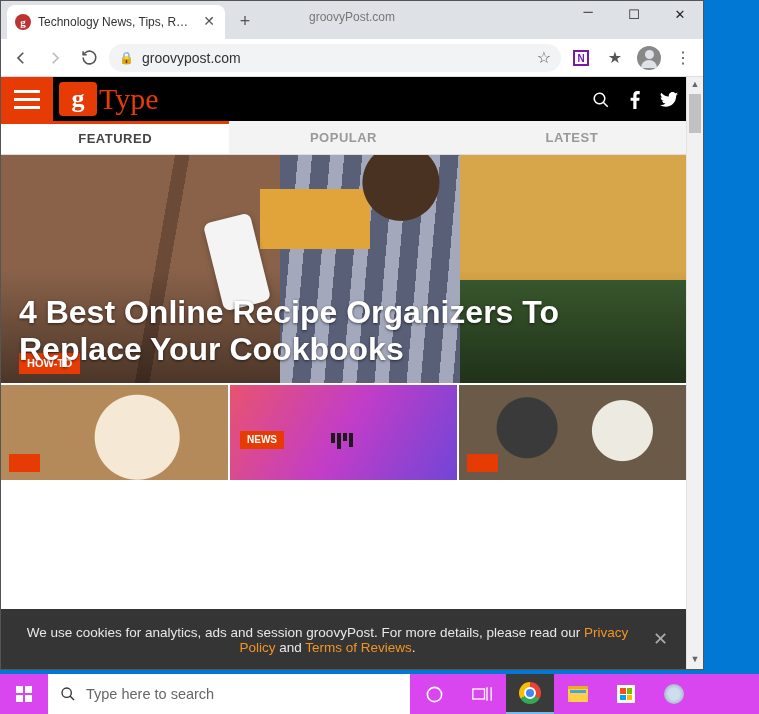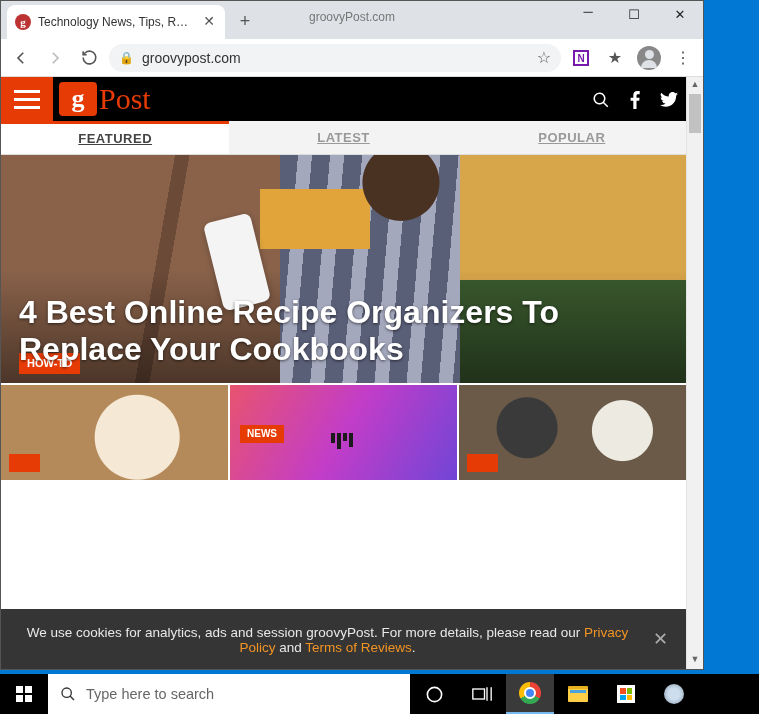--- a/index.html
+++ b/index.html
@@ -56,21 +56,21 @@
     .site-header { height: 44px; background: #000; display: flex; align-items: center; }
     .hamburger { width: 52px; height: 44px; background: #e63b05; display: flex; flex-direction: column; justify-content: center; align-items: center; gap: 5px; cursor: pointer; }
     .hamburger span { width: 26px; height: 3px; background: #fff; }
     .logo-g { width: 38px; height: 34px; margin-left: 6px; background: #e63b05; border-radius: 4px; color: #fff; font: bold 26px/34px Georgia, serif; text-align: center; }
     .logo-text { color: #e63b05; font: 30px Georgia, serif; margin-left: 2px; }
     .spacer { flex: 1; }
     .hicon { width: 34px; color: #fff; text-align: center; font-size: 18px; cursor: pointer; }
     .hicon.search svg, .hicon.fb svg, .hicon.tw svg { fill: #fff; display: inline-block; vertical-align: middle; }
 
     .tabnav { height: 34px; display: flex; border-bottom: 1px solid #ddd; background: #f3f3f3; }
-    .tabnav div { flex: 1; text-align: center; line-height: 34px; font-size: 13px; font-weight: bold; letter-spacing: 0.5px; cursor: pointer; color: #999; text-decoration: underline; }
+    .tabnav div { flex: 1; text-align: center; line-height: 34px; font-size: 13px; font-weight: bold; letter-spacing: 0.5px; cursor: pointer; color: #999; }
     .tabnav div.active { background: #fff; color: #444; border-top: 3px solid #e63b05; line-height: 30px; }
 
     .hero { position: relative; height: 228px;
       background:
         linear-gradient(to top, rgba(0,0,0,0.45), rgba(0,0,0,0) 50%),
         linear-gradient(100deg,#8a624a 0 24%, #6b4a38 24% 26%, #8a624a 26% 50%, transparent 50%),
         linear-gradient(180deg,#d8a64a 0 55%, #3a5a2e 55% 100%),
         #6f7d56;
       background-size: 100% 100%, 100% 100%, 100% 100%;
     }
@@ -88,29 +88,29 @@
     .card { flex: 1; position: relative; overflow: hidden; cursor: pointer; }
     .card.c1 { background: radial-gradient(circle at 60% 55%, #f5e8d5 0 42px, #b58a5a 43px 100%), #5a4836; }
     .card.c2 { background: linear-gradient(120deg,#e8536f,#c23dc8,#7145d6); display: flex; align-items: center; justify-content: center; }
     .card.c2 .mus { font: 900 28px Arial; color: #1b1b1b; letter-spacing: 1px; }
     .card.c2 .eq { color: #1b1b1b; display: inline-flex; gap: 2px; margin-right: 4px; vertical-align: -2px; }
     .card.c2 .eq span { width: 4px; background: #1b1b1b; display: inline-block; }
     .card.c3 { background: radial-gradient(circle at 30% 45%, #3a3a3a 0 30px, transparent 31px),
                           radial-gradient(circle at 72% 48%, #eceae1 0 30px, transparent 31px),
                           #6b5a48; }
     .card .tag { position: absolute; left: 8px; bottom: 8px; background: #e63b05; color: #fff; font: bold 10px/1 Arial; padding: 4px 7px; }
-    .card.c2 .tag { left: 10px; top: 40px; bottom: auto; text-align: right; }
+    .card.c2 .tag { left: 10px; top: 46px; bottom: auto; text-align: right; }
 
     .cookie { position: absolute; left: 0; right: 17px; bottom: 0; background: #353535; color: #e8e8e8; padding: 16px 56px 14px 24px; font-size: 13.5px; text-align: center; }
     .cookie a { color: #f29423; text-decoration: none; }
     .cookie .okbtn { display: inline-block; margin-top: 10px; background: #f5a623; color: #fff; font-weight: 600; padding: 8px 16px; border-radius: 3px; cursor: pointer; }
     .cookie .dismiss { position: absolute; right: 18px; top: 50%; transform: translateY(-50%); color: #aaa; font-size: 18px; cursor: pointer; }
 
     
-    .taskbar { position: absolute; left: 0; bottom: 0; width: 759px; height: 40px; background: #000000; display: flex; align-items: center; }
+    .taskbar { position: absolute; left: 0; bottom: 0; width: 759px; height: 40px; background: #d946ef; display: flex; align-items: center; }
     .startbtn { width: 48px; height: 40px; display: flex; align-items: center; justify-content: center; cursor: pointer; }
     .winlogo { width: 16px; height: 16px; display: grid; grid-template: 1fr 1fr / 1fr 1fr; gap: 2px; }
     .winlogo span { background: #fff; }
     .searchbox { width: 362px; height: 40px; background: #fff; display: flex; align-items: center; padding: 0 12px; gap: 10px; }
     .searchbox svg { width: 16px; height: 16px; }
     .searchbox span { color: #666; font-size: 14.5px; }
     .tbtn { width: 48px; height: 40px; display: flex; align-items: center; justify-content: center; cursor: pointer; color: #fff; }
     .tbtn.active { background: #3a3a3a; border-bottom: 2px solid #76b9ed; }
     .chromeico { width: 22px; height: 22px; border-radius: 50%;
       background: conic-gradient(#ea4335 0 120deg,#34a853 120deg 240deg,#fbbc05 240deg 360deg); position: relative; }
@@ -180,37 +180,37 @@
   <div class="viewport">
     <div class="page">
 
       <div class="site-header">
         <div class="hamburger">
             <span></span>
             <span></span>
             <span></span>
           </div>
         <div class="logo-g">g</div>
-        <div class="logo-text">Post</div>
+        <div class="logo-text">Type</div>
         <div class="spacer"></div>
         <div class="hicon search"><svg width="18" height="18" viewBox="0 0 24 24">
               <path d="M10 2a8 8 0 1 0 4.9 14.3l5.4 5.4 1.4-1.4-5.4-5.4A8 8 0 0 0 10 2zm0 2a6 6 0 1 1 0 12 6 6 0 0 1 0-12z"></path>
             </svg></div>
         <div class="hicon fb"><svg width="10" height="18" viewBox="0 0 10 18">
               <path d="M6.5 18V9.8h2.7l.4-3.1H6.5V4.8c0-.9.3-1.5 1.6-1.5h1.6V.1C9.4.1 8.4 0 7.3 0 4.9 0 3.3 1.5 3.3 4.2v2.5H.6v3.1h2.7V18h3.2z"></path>
             </svg></div>
         <div class="hicon tw"><svg width="18" height="15" viewBox="0 0 24 20">
               <path d="M24 2.4a9.8 9.8 0 0 1-2.8.8 4.9 4.9 0 0 0 2.2-2.7c-1 .6-2 1-3.1 1.2A4.9 4.9 0 0 0 11.8 6a14 14 0 0 1-10.1-5.1 4.9 4.9 0 0 0 1.5 6.6A4.9 4.9 0 0 1 1 6.9v.1a4.9 4.9 0 0 0 4 4.8 5 5 0 0 1-2.2.1 4.9 4.9 0 0 0 4.6 3.4A9.9 9.9 0 0 1 0 17.3a14 14 0 0 0 7.5 2.2c9.1 0 14-7.5 14-14v-.6c1-.7 1.8-1.6 2.5-2.5z"></path>
             </svg></div>
       </div>
 
       <div class="tabnav">
         <div class="active">FEATURED</div>
+        <div>POPULAR</div>
         <div>LATEST</div>
-        <div>POPULAR</div>
       </div>
 
       <div class="hero">
         <div class="person"></div>
         <div class="phone"></div>
         <div class="cat">HOW-TO</div>
         <div class="headline">4 Best Online Recipe Organizers To Replace Your Cookbooks</div>
       </div>
 
       <div class="row">

